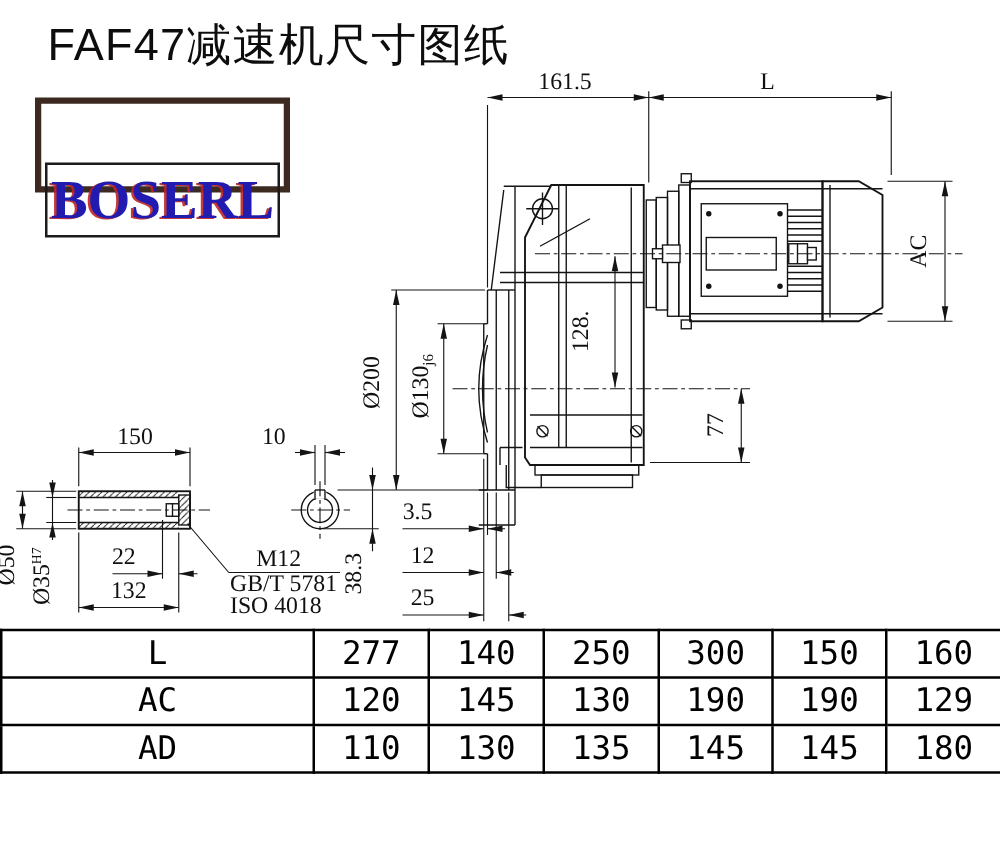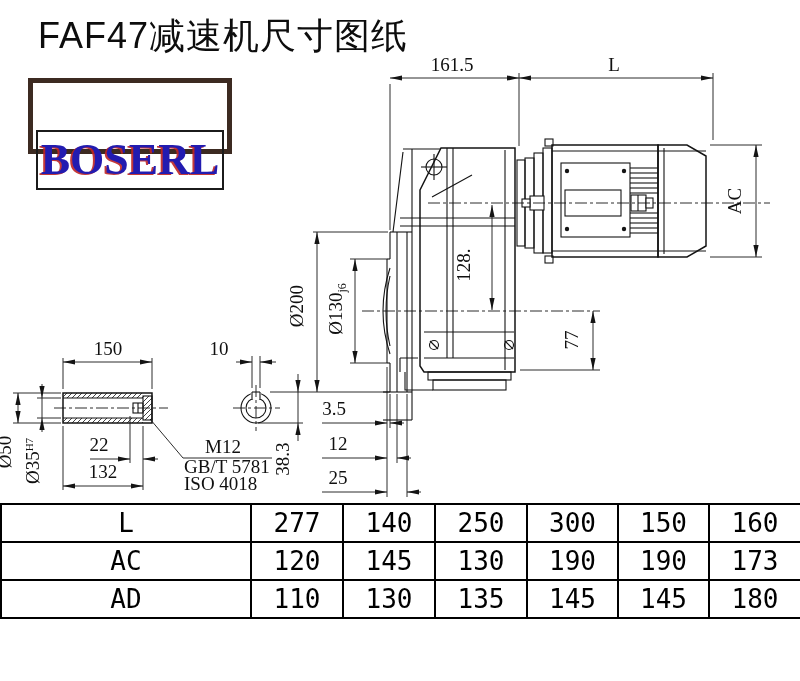--- a/index.html
+++ b/index.html
@@ -295,21 +295,21 @@
         <td>150</td>
         <td>160</td>
       </tr>
       <tr class="r">
         <td>AC</td>
         <td>120</td>
         <td>145</td>
         <td>130</td>
         <td>190</td>
         <td>190</td>
-        <td>173</td>
+        <td>129</td>
       </tr>
       <tr class="r">
         <td>AD</td>
         <td>110</td>
         <td>130</td>
         <td>135</td>
         <td>145</td>
         <td>145</td>
         <td>180</td>
       </tr>

